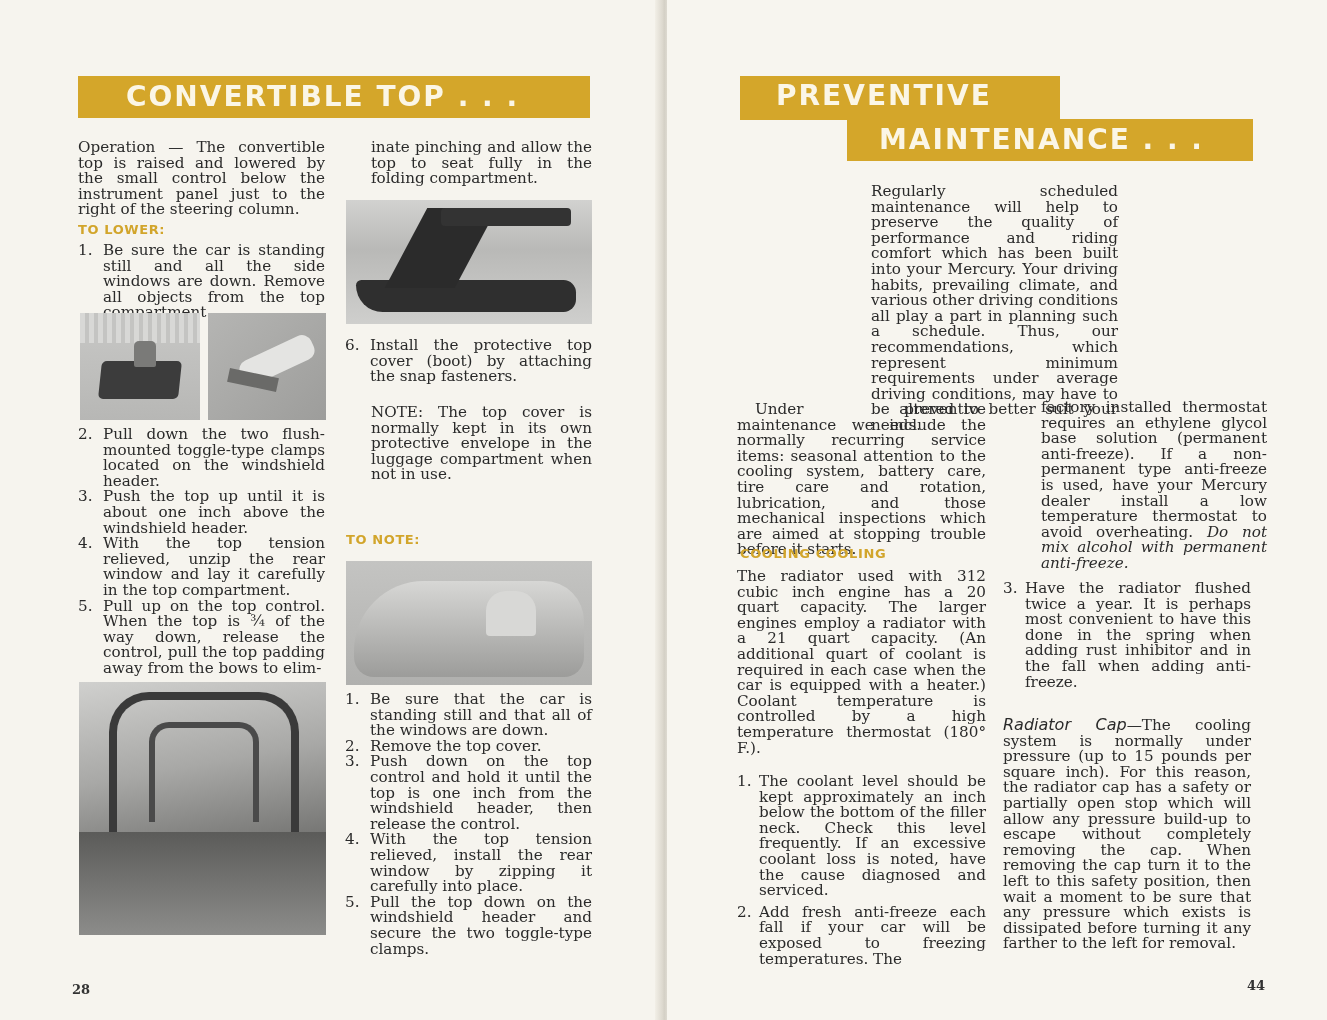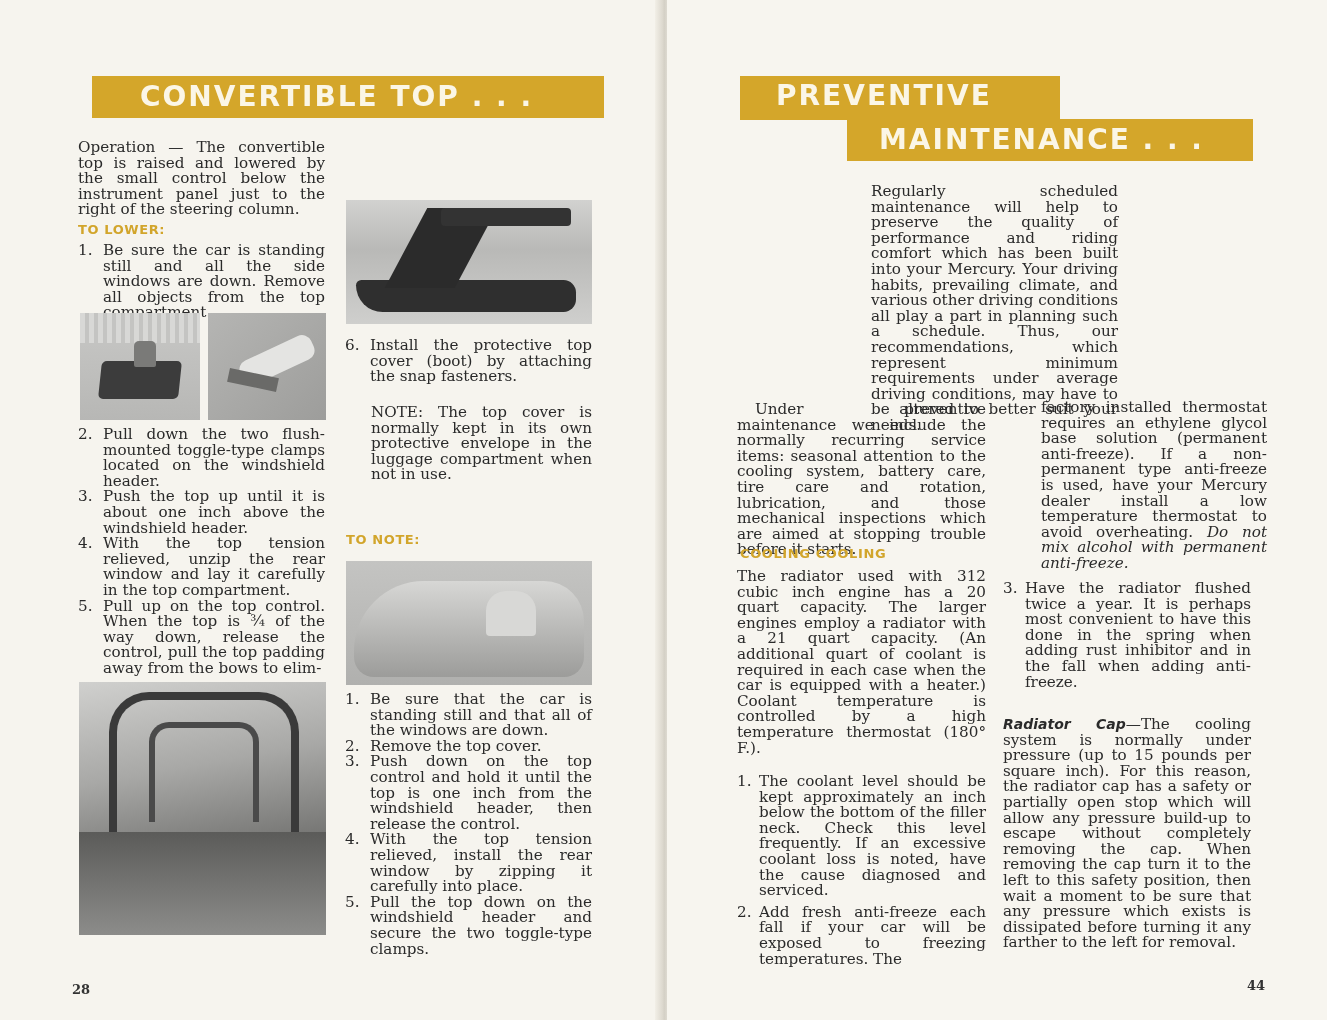--- a/index.html
+++ b/index.html
@@ -39,29 +39,29 @@
   ol.steps li { position: relative; padding-left: 25px; }
   ol.steps li .num { position: absolute; left: 0; top: 0; }
   .photo {
     position: absolute; overflow: hidden;
     background: linear-gradient(160deg, #c9c9c7 0%, #a9a9a7 45%, #8e8e8c 100%);
   }
   .pagenum { position: absolute; font-size: 13px; font-weight: bold; color: #333; }
   .italic { font-style: italic; }
   .run-in {
     font-family: "DejaVu Sans", "Liberation Sans", sans-serif;
-    font-style: italic; font-weight: bold; font-size: 14px;
+    font-style: italic; font-weight: normal; font-size: 16px;
   }
 </style>
 </head>
 <body>
 
 <div class="page left">
 
-  <div class="banner" style="left:92px; top:76px; width:512px; height:42px; font-size:28px; line-height:42px; padding-left:48px;">
+  <div class="banner" style="left:78px; top:76px; width:512px; height:42px; font-size:28px; line-height:42px; padding-left:48px;">
     <span>CONVERTIBLE TOP . . .</span>
   </div>
 
   <div class="t" style="left:78px; top:140px; width:247px;">
     <p>Operation — The convertible top is raised and lowered by the small control below the instrument panel just to the right of the steering column.</p>
   </div>
 
   <div class="sub" style="left:78px; top:222px;">TO LOWER:</div>
 
   <ol class="steps t" style="left:78px; top:243px; width:247px;">
@@ -99,20 +99,23 @@
       <span>Pull up on the top control. When the top is ¾ of the way down, release the control, pull the top padding away from the bows to elim-</span>
     </li>
   </ol>
 
   <div class="photo" style="left:79px; top:682px; width:247px; height:253px; background:linear-gradient(170deg,#d0d0ce 0%,#a8a8a6 35%,#6f6f6d 70%,#9a9a98 100%);">
     <div style="position:absolute; left:30px; top:10px; width:190px; height:150px; border:8px solid #3a3a3a; border-bottom:none; border-radius:40px 40px 0 0;"></div>
     <div style="position:absolute; left:70px; top:40px; width:110px; height:100px; border:6px solid #4a4a4a; border-bottom:none; border-radius:20px 20px 0 0;"></div>
     <div style="position:absolute; left:0; top:150px; width:247px; height:103px; background:linear-gradient(#5b5b59,#8c8c8a);"></div>
   </div>
 
+  <div class="t" style="left:371px; top:140px; width:221px;">
+    <p>inate pinching and allow the top to seat fully in the folding compartment.</p>
+  </div>
 
   <div class="photo" style="left:346px; top:200px; width:246px; height:124px; background:linear-gradient(#d2d2d0 0%,#b9b9b7 40%,#cfcfcd 100%);">
     <div style="position:absolute; left:10px; top:80px; width:220px; height:32px; background:#2f2f2f; border-radius:6px 14px 14px 30px;"></div>
     <div style="position:absolute; left:60px; top:8px; width:70px; height:80px; background:#2b2b2b; transform:skewX(-28deg);"></div>
     <div style="position:absolute; left:95px; top:8px; width:130px; height:18px; background:#333; border-radius:4px;"></div>
   </div>
 
   <ol class="steps t" style="left:345px; top:338px; width:247px;">
     <li>
       <span class="num">6.</span>

